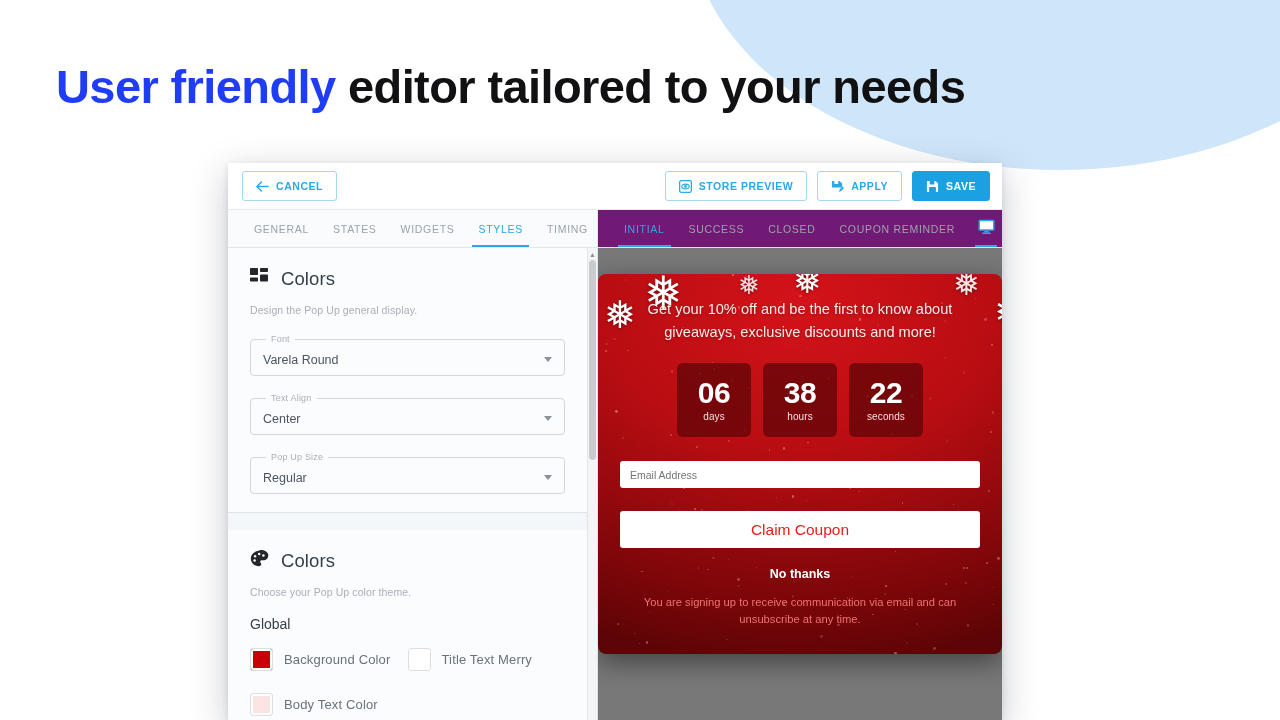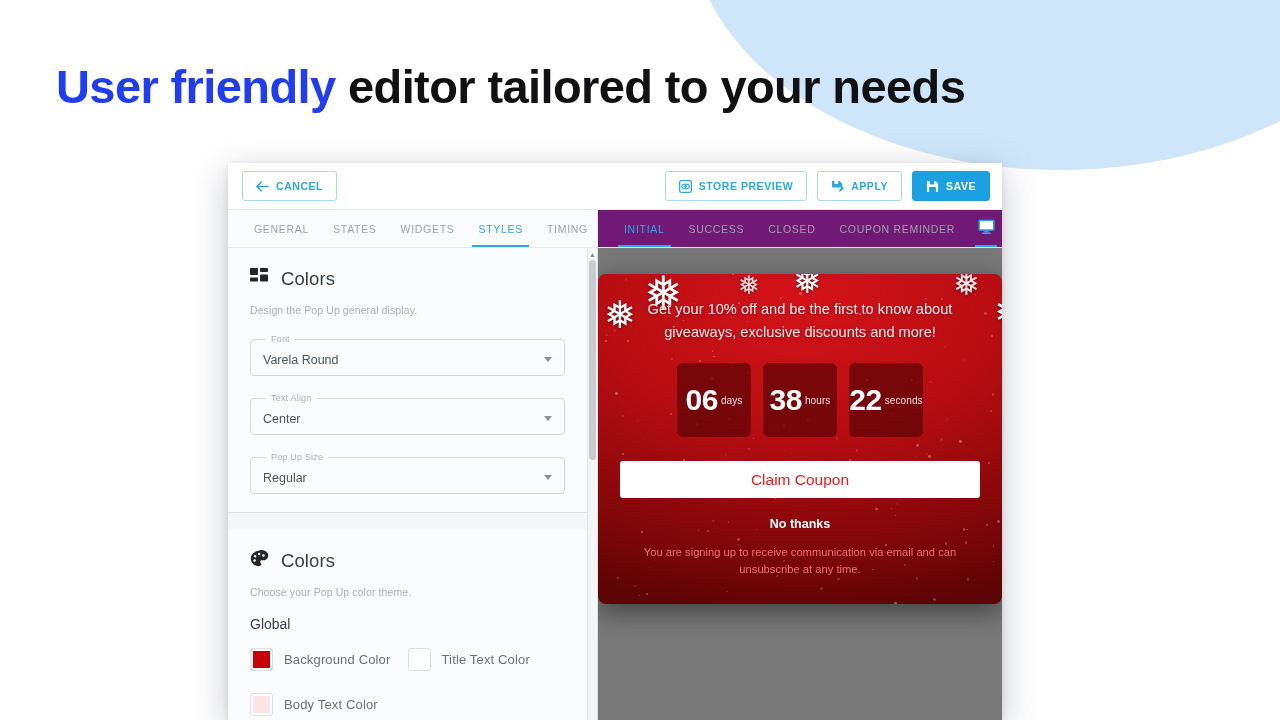--- a/index.html
+++ b/index.html
@@ -339,21 +339,21 @@
     display: flex;
     justify-content: center;
     gap: 12px;
     margin-bottom: 24px;
   }
   .cd-box {
     width: 74px; height: 74px;
     background: rgba(92,4,7,0.72);
     border-radius: 6px;
     display: flex;
-    flex-direction: row;
+    flex-direction: column;
     align-items: center;
     justify-content: center;
     gap: 3px;
   }
   .cd-num {
     font-size: 30px;
     font-weight: 700;
     color: #ffffff;
     line-height: 1;
     letter-spacing: -0.5px;
@@ -563,21 +563,21 @@
             <div class="sec-desc">Choose your Pop Up color theme.</div>
             <div class="sub-title">Global</div>
 
             <div class="swatch-grid">
               <div class="swatch-item">
                 <span class="swatch" id="sw0" style="background: rgb(200, 0, 7);"></span>
                 <span class="swatch-label">Background Color</span>
               </div>
               <div class="swatch-item">
                 <span class="swatch" id="sw1" style="background: rgb(255, 255, 255);"></span>
-                <span class="swatch-label">Title Text Color</span>
+                <span class="swatch-label">Title Text Merry</span>
               </div>
               <div class="swatch-item">
                 <span class="swatch" id="sw2" style="background: rgb(253, 228, 228);"></span>
                 <span class="swatch-label">Body Text Color</span>
               </div>
             </div>
           </div>
 
         </div>
 
@@ -760,20 +760,21 @@
             <div class="cd-box">
               <span class="cd-num">38</span>
               <span class="cd-lbl">hours</span>
             </div>
             <div class="cd-box">
               <span class="cd-num">22</span>
               <span class="cd-lbl">seconds</span>
             </div>
           </div>
 
+          <input class="email-input" type="text" placeholder="Email Address" style="">
 
           <button class="claim-btn" style="color: rgb(238, 27, 27);">Claim Coupon</button>
 
           <div class="nothanks">No thanks</div>
 
           <div class="disclaimer">You are signing up to receive communication via email and can unsubscribe at any time.</div>
         </div>
       </div>
 
     </div>

